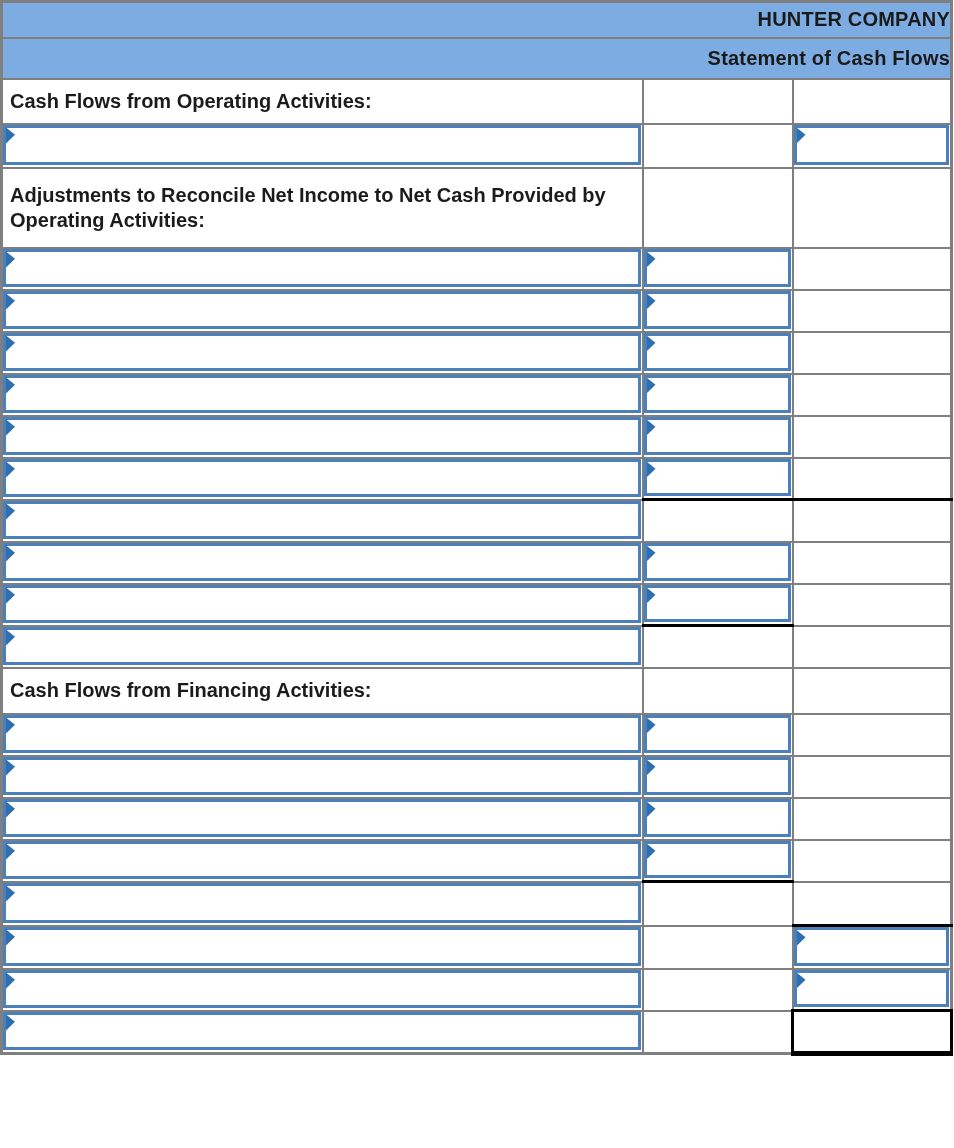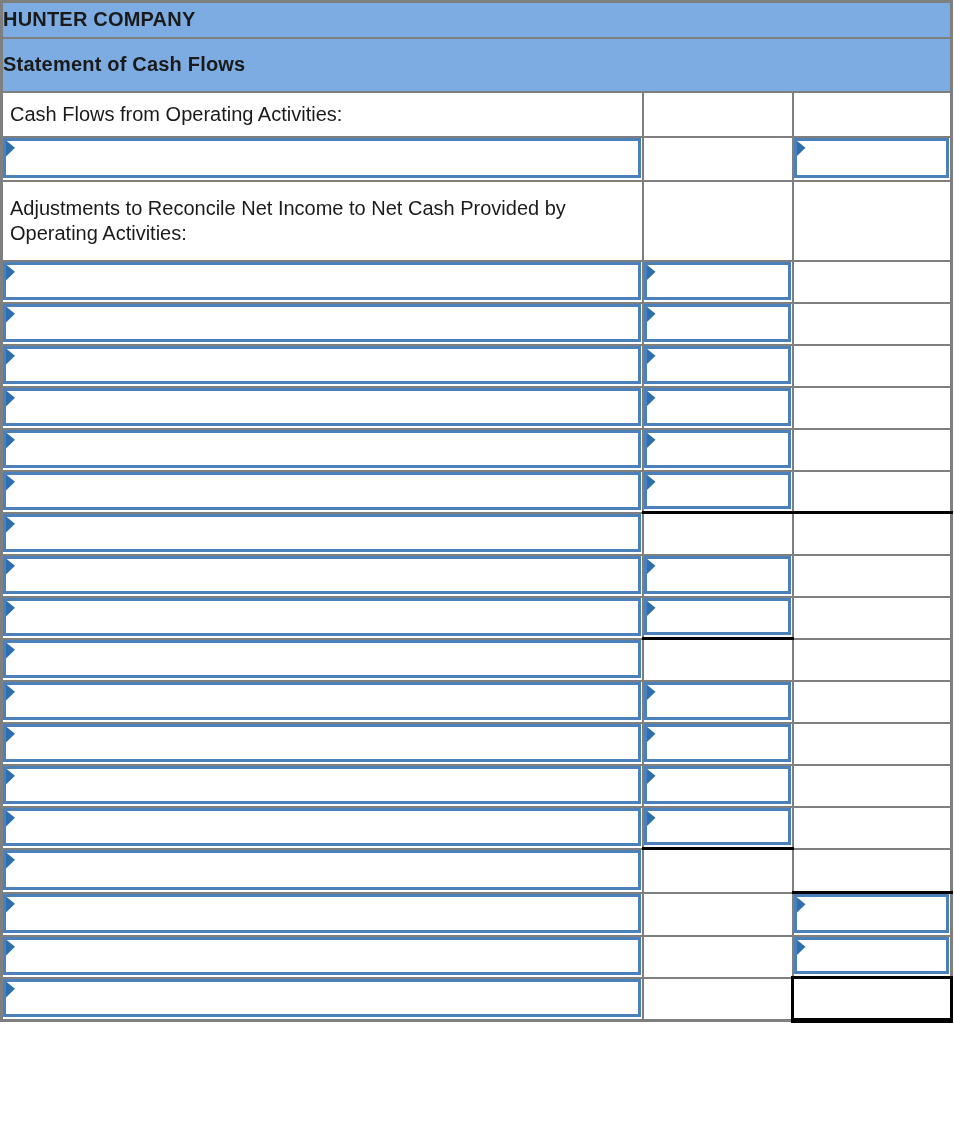--- a/index.html
+++ b/index.html
@@ -22,35 +22,36 @@
     border: 2px solid #7f7f7f;
     padding: 0;
     position: relative;
     box-sizing: border-box;
     vertical-align: middle;
     overflow: hidden;
   }
   
   td.hd {
     background: #7CACE2;
-    text-align: left;
+    text-align: right;
     font-weight: bold;
     font-size: 20px;
     color: #1a1a1a;
     letter-spacing: 0.2px;
   }
   
   td.lbl {
     font-size: 20px;
     color: #1b1b1b;
     padding: 2px 10px 2px 7px;
     line-height: 1.25;
-  }
-  
-  .h36{height:36px}.h41{height:54px}.h42{height:42px}.h43{height:43px}
+    font-weight: bold;
+  }
+  
+  .h36{height:36px}.h41{height:41px}.h42{height:42px}.h43{height:43px}
   .h44{height:44px}.h45{height:45px}.h46{height:46px}.h72{height:80px}
   
   .inputbox {
     position: absolute;
     top: 0; left: 0; right: 1px; bottom: 2px;
     border: 3px solid #4b80ba;
     background: #ffffff;
     cursor: pointer;
   }
   .flag {
@@ -234,20 +235,25 @@
     <td class="h42">
       <div class="inputbox">
               <span class="flag"></span>
             </div>
     </td>
     <td class="h42"></td>
     <td class="h42"></td>
   </tr>
 
   <tr>
+    <td class="lbl h46">Cash Flows from Financing Activities:</td>
+    <td class="h46"></td>
+    <td class="h46"></td>
+  </tr>
+  <tr>
     <td class="h42">
       <div class="inputbox">
               <span class="flag"></span>
             </div>
     </td>
     <td class="h42">
       <div class="inputbox">
               <span class="flag"></span>
             </div>
     </td>

